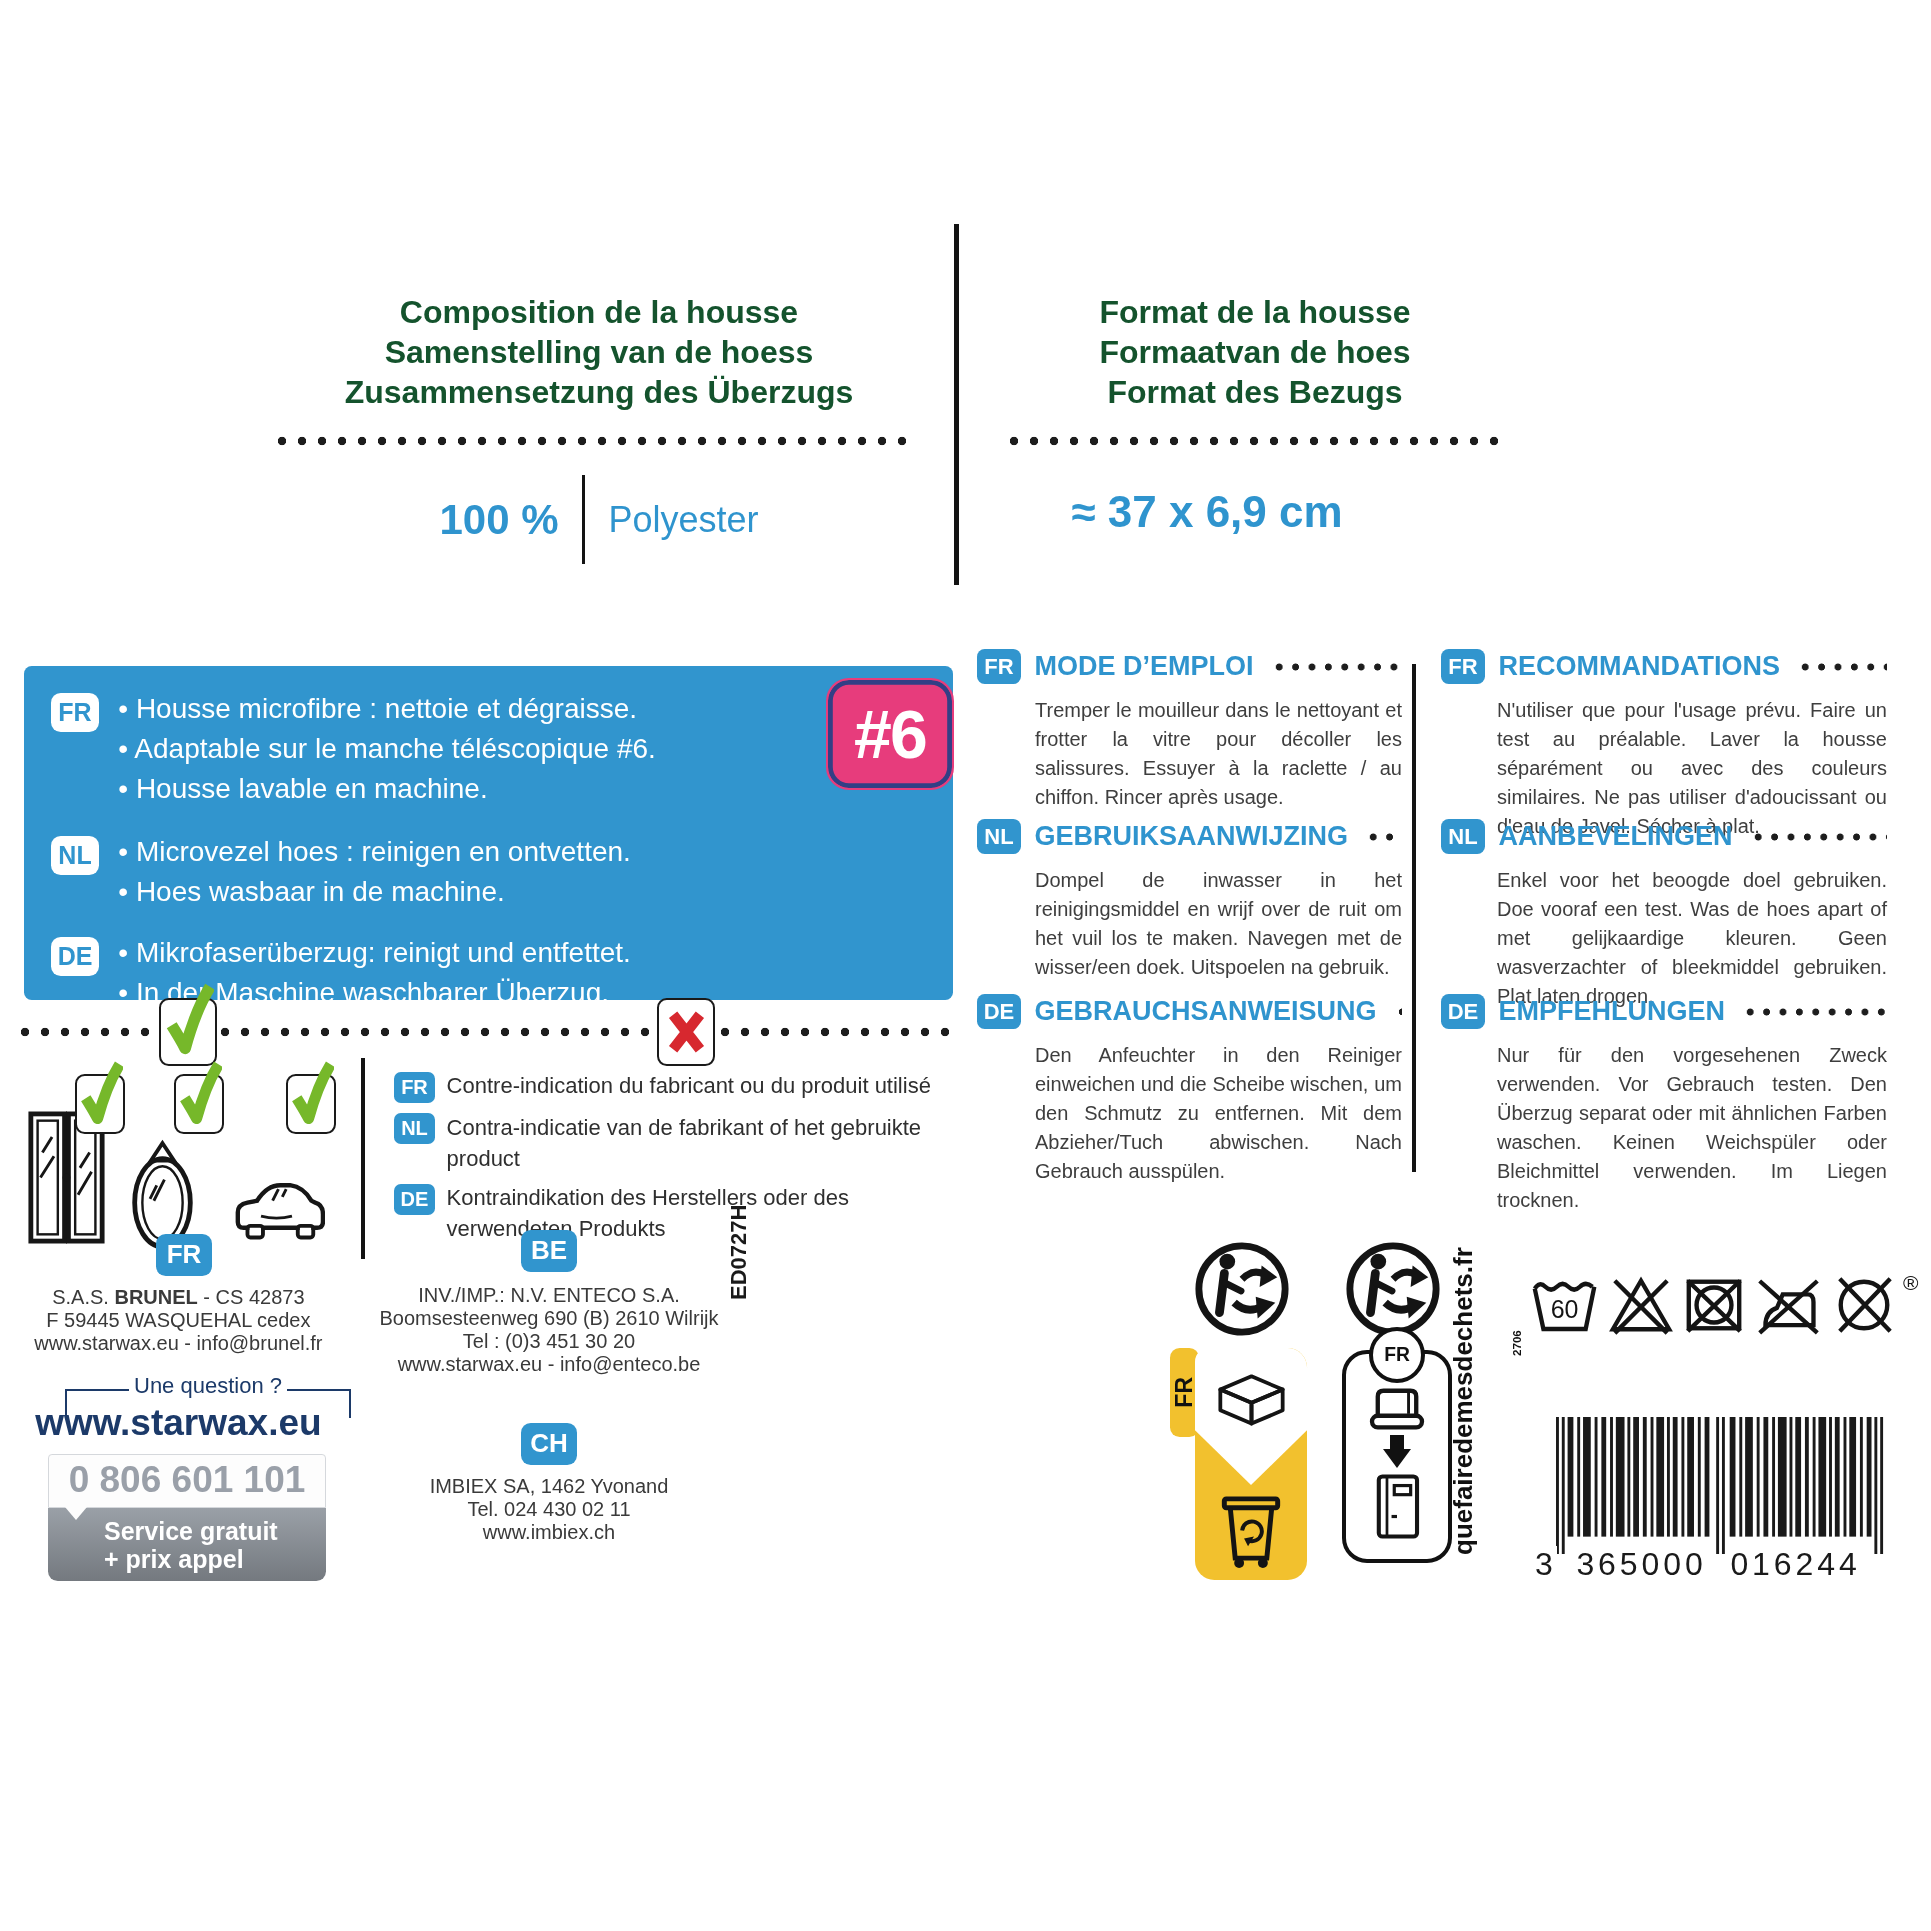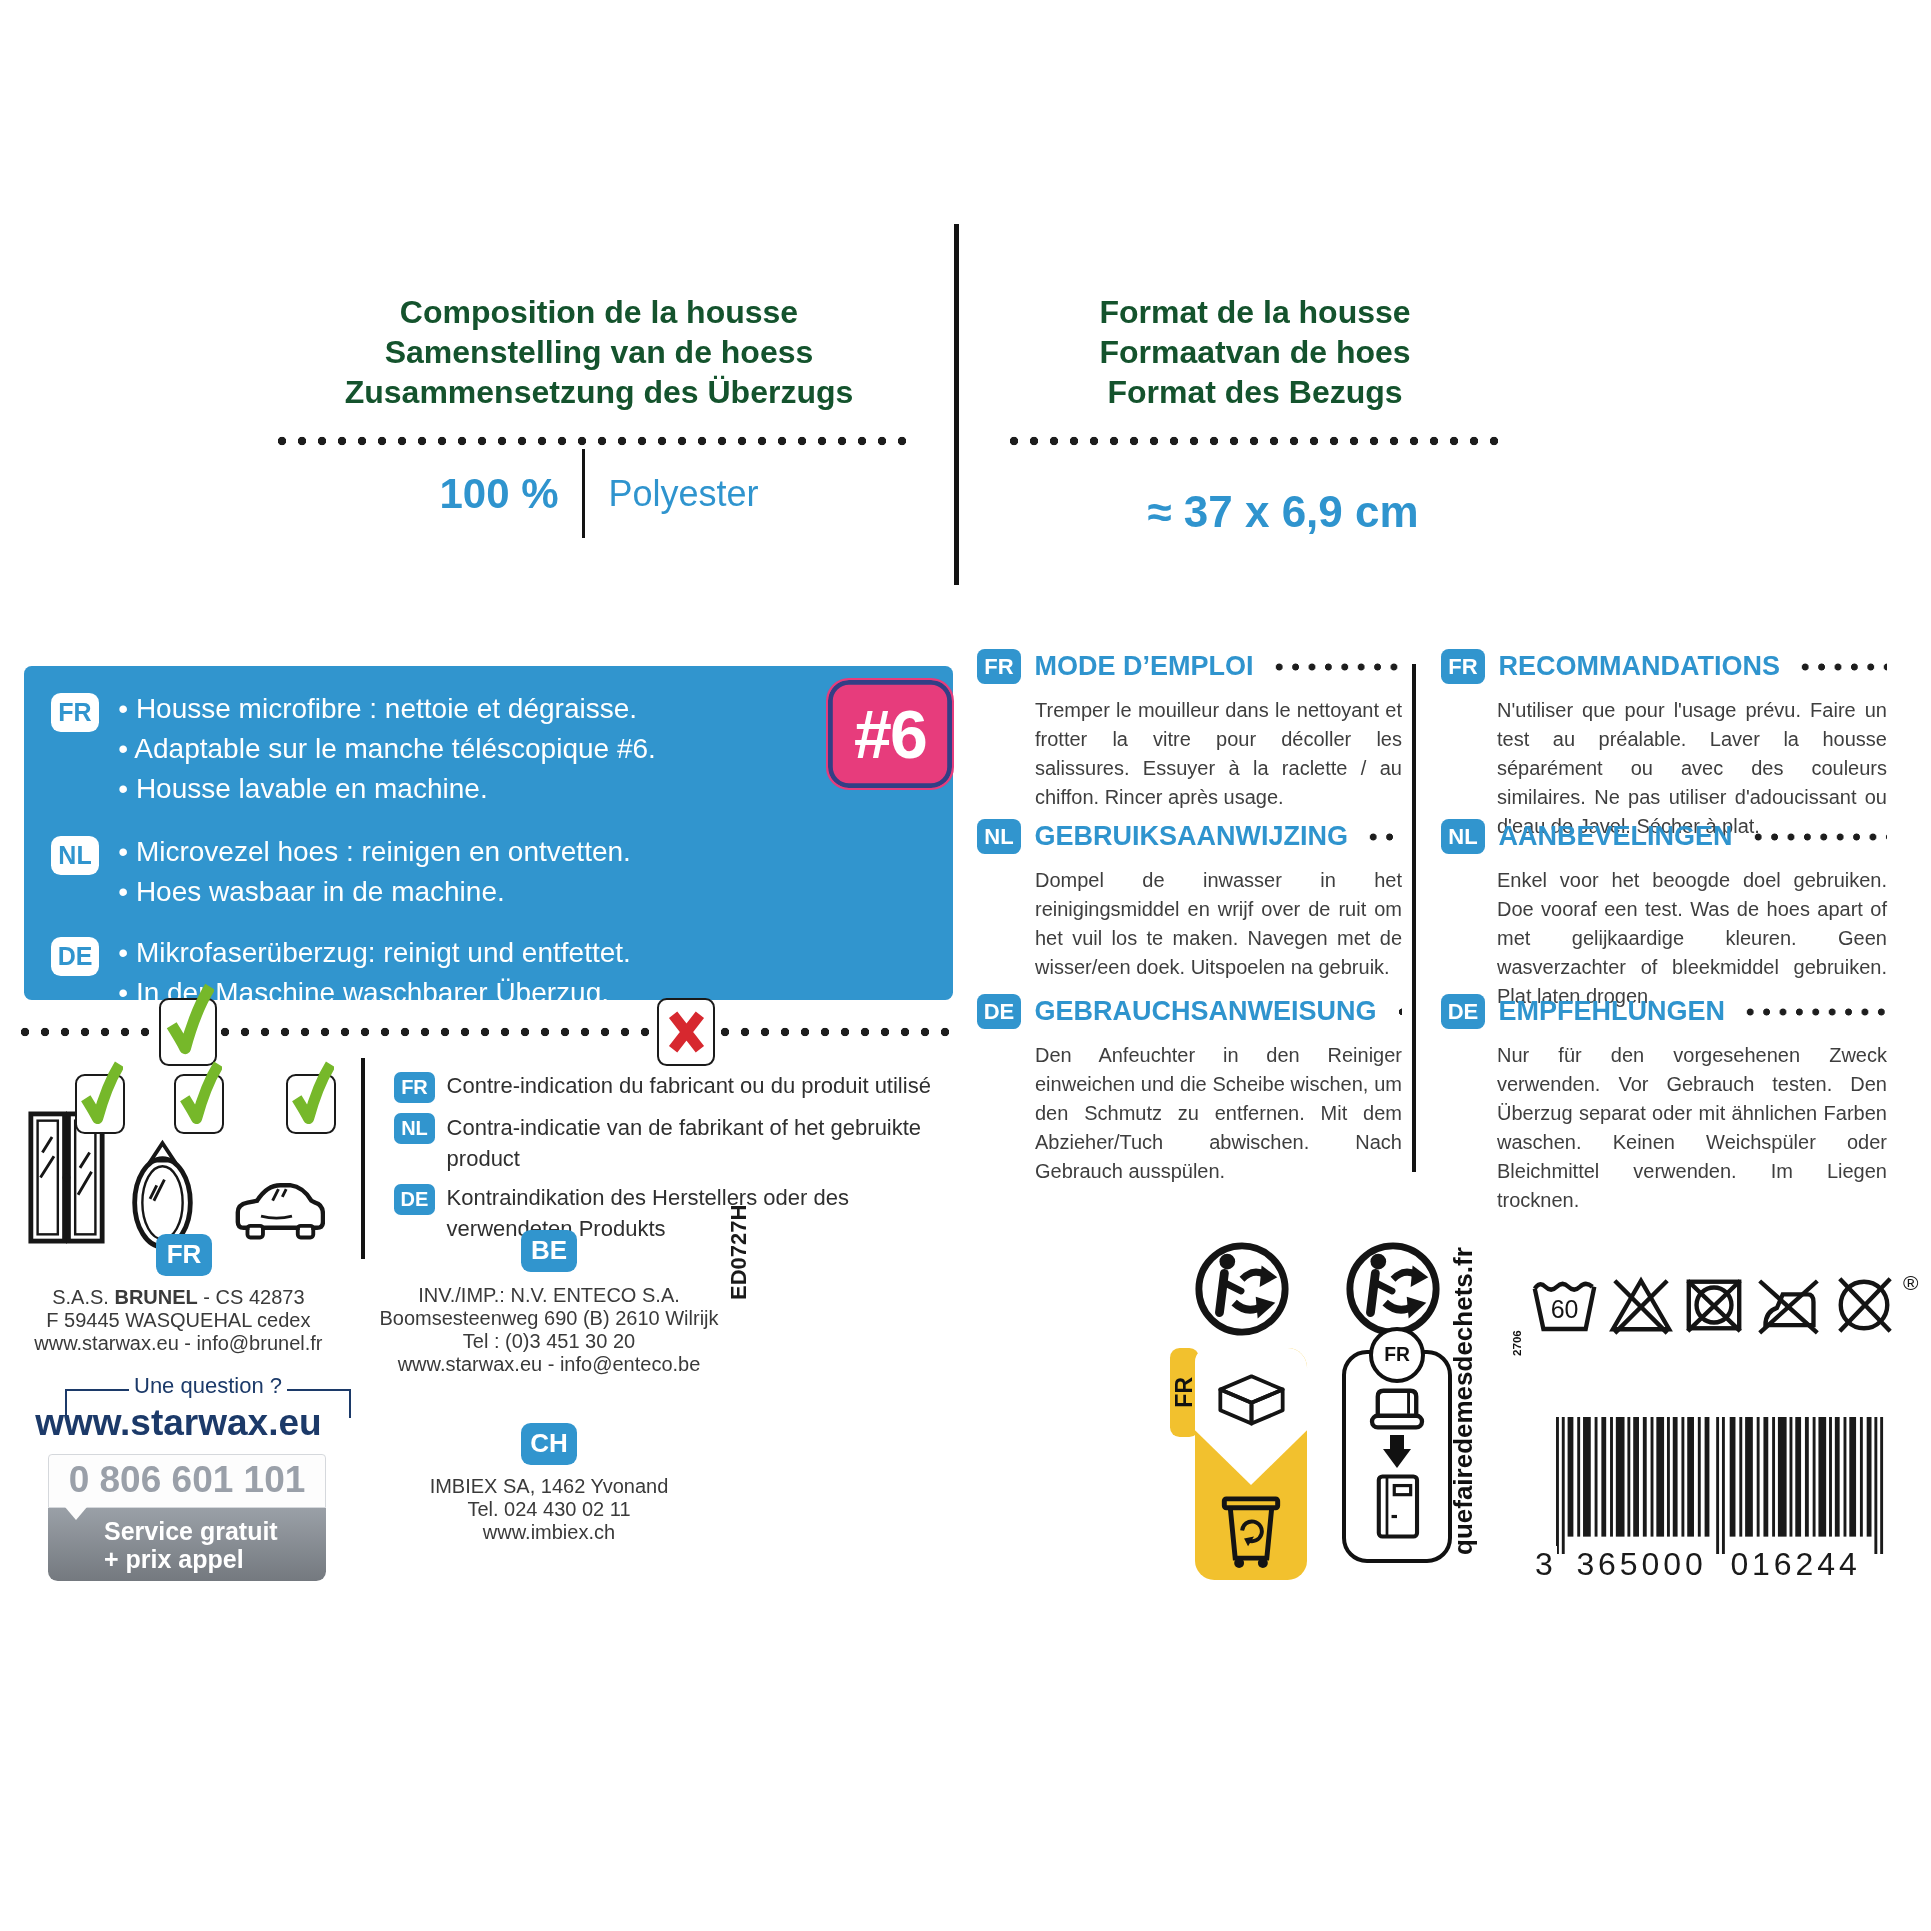--- a/index.html
+++ b/index.html
@@ -93,26 +93,26 @@
   </div>
   <div class="abs hdr" style="left:1004px;top:292px;width:502px;">
     <div>Format de la housse</div>
     <div>Formaatvan de hoes</div>
     <div>Format des Bezugs</div>
   </div>
   <div class="abs vbar" style="left:954px;top:224px;width:4.8px;height:361px;"></div>
   <div class="abs dots" style="left:272px;top:434px;width:635px;"></div>
   <div class="abs dots" style="left:1004px;top:434px;width:502px;"></div>
 
-  <div class="abs comp-row" style="left:232px;top:449px;width:734px;">
+  <div class="abs comp-row" style="left:232px;top:475px;width:734px;">
     <span class="comp-val">100 %</span>
     <span class="comp-bar"></span>
     <span class="comp-mat">Polyester</span>
   </div>
-  <div class="abs fmt-val" style="left:1032px;top:487px;width:502px;">≈ 37 x 6,9 cm</div>
+  <div class="abs fmt-val" style="left:956px;top:487px;width:502px;">≈ 37 x 6,9 cm</div>
 
   <div class="abs fbox" style="left:24px;top:666px;width:929px;height:334px;">
     <div class="fb-row" style="margin-top:9.7px;">
       <span class="fb-badge">FR</span>
       <div class="fb-text">
         <div class="fb-line">Housse microfibre : nettoie et dégraisse.</div>
         <div class="fb-line">Adaptable sur le manche téléscopique #6.</div>
         <div class="fb-line">Housse lavable en machine.</div>
       </div>
     </div>

